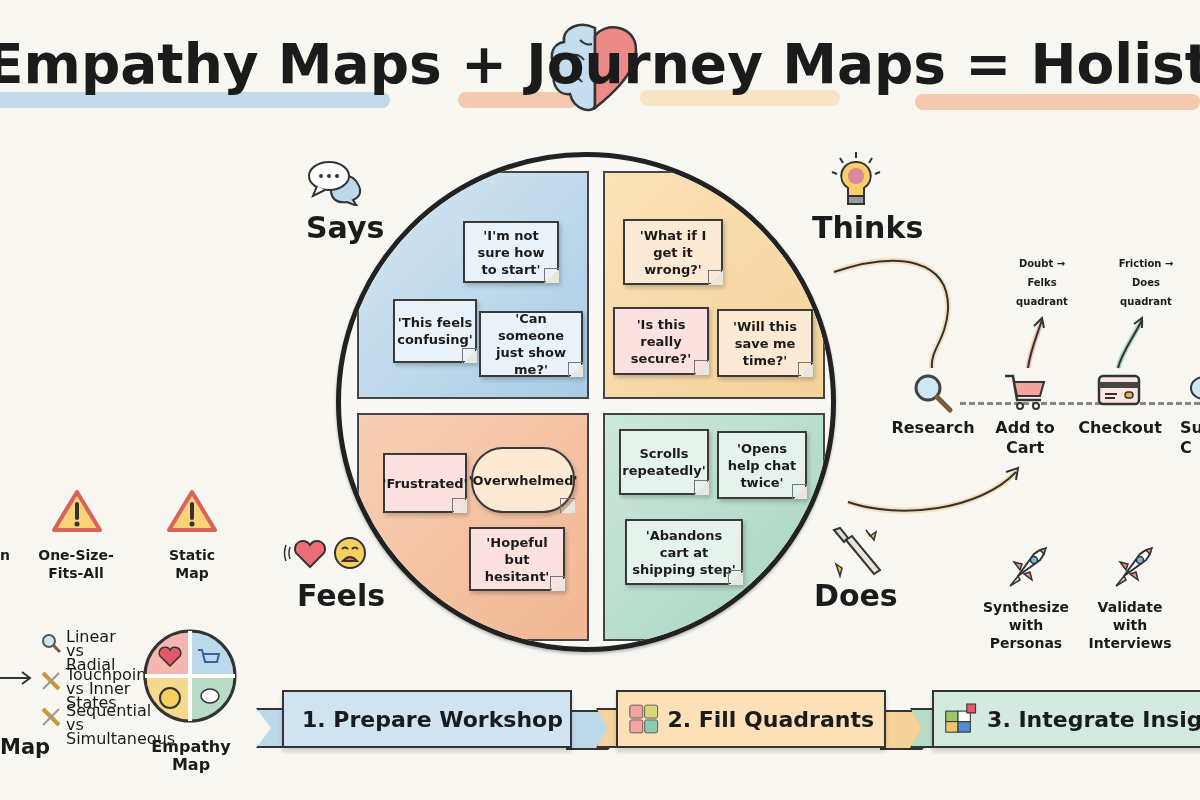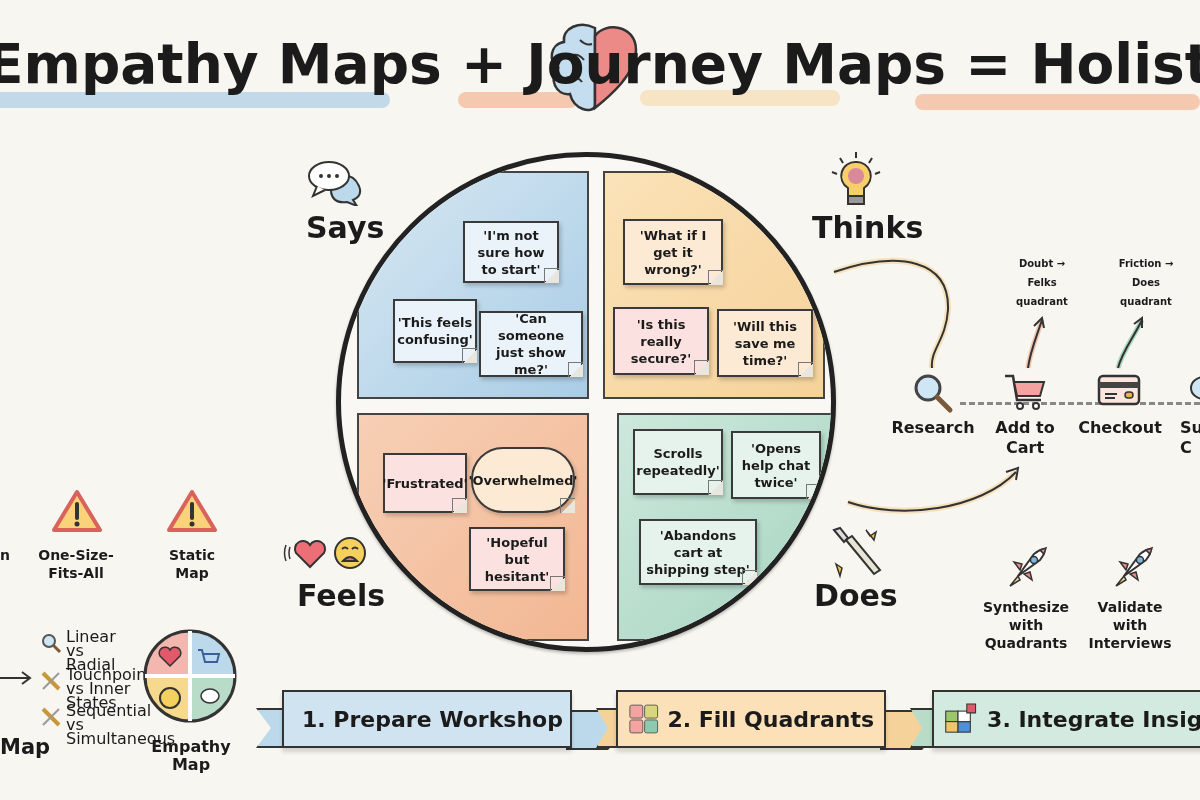--- a/index.html
+++ b/index.html
@@ -21,21 +21,21 @@
   
   .circle {
     left:336px; top:152px; width:500px; height:500px; border-radius:50%;
     border:5px solid #222; box-sizing:border-box; background:#f9f8f4;
     overflow:hidden; box-shadow:0 2px 3px rgba(0,0,0,.25);
   }
   .quad { position:absolute; border:2px solid #444; box-sizing:border-box; }
   .q-says   { left:16px;  top:14px;  width:232px; height:228px; background:linear-gradient(135deg,#d7e7f2,#a9cde6); border-radius:0; }
   .q-thinks { left:262px; top:14px; width:222px; height:228px; background:linear-gradient(135deg,#fbe2b8,#f5d29a); }
   .q-feels  { left:16px;  top:256px; width:232px; height:228px; background:linear-gradient(135deg,#f7cfb5,#f2b793); }
-  .q-does   { left:276px; top:256px; width:222px; height:228px; background:linear-gradient(135deg,#cde8dc,#a6d4bf); }
+  .q-does   { left:262px; top:256px; width:222px; height:228px; background:linear-gradient(135deg,#cde8dc,#a6d4bf); }
 
   .note {
     position:absolute; border:2px solid #3a3a3a; box-sizing:border-box;
     font-size:13px; font-weight:bold; text-align:center; line-height:17px;
     display:flex; align-items:center; justify-content:center; padding:4px;
     box-shadow:2px 3px 4px rgba(0,0,0,.2);
   }
   .note::after {
     content:""; position:absolute; right:-2px; bottom:-2px; width:14px; height:14px;
     background:linear-gradient(135deg, transparent 50%, #e9e6dd 50%);
@@ -197,21 +197,21 @@
   <path d="M6 56 C10 40 20 28 30 8" fill="none" stroke="#333" stroke-width="2"></path>
   <path d="M22 12 l8 -6 l0 10" fill="none" stroke="#333" stroke-width="2"></path>
 </svg>
 
 <svg class="abs" style="left:1004px;top:546px;" width="44" height="44" viewBox="0 0 44 44">
   <path d="M14 30 L30 8 Q38 2 40 4 Q42 6 36 14 L14 30 Z" fill="#fff" stroke="#333" stroke-width="2"></path>
   <circle cx="30" cy="14" r="3.5" fill="#7fb6dd" stroke="#333" stroke-width="1.5"></circle>
   <path d="M36 4 l6 -2 l-2 6 z M18 18 l-8 -2 l6 8 z M26 26 l2 8 l-8 -6 z" fill="#ec8a88" stroke="#333" stroke-width="1.5"></path>
   <path d="M14 30 l-8 10 l10 -6 z" fill="#f3d38a" stroke="#333" stroke-width="1.5"></path>
 </svg>
-<div class="abs warn-label" style="left:976px;top:598px;width:100px;">Synthesize with Quadrants</div>
+<div class="abs warn-label" style="left:976px;top:598px;width:100px;">Synthesize with Personas</div>
 
 <svg class="abs" style="left:1110px;top:546px;" width="44" height="44" viewBox="0 0 44 44">
   <path d="M14 30 L30 8 Q38 2 40 4 Q42 6 36 14 L14 30 Z" fill="#fff" stroke="#333" stroke-width="2"></path>
   <circle cx="30" cy="14" r="3.5" fill="#7fb6dd" stroke="#333" stroke-width="1.5"></circle>
   <path d="M36 4 l6 -2 l-2 6 z M18 18 l-8 -2 l6 8 z M26 26 l2 8 l-8 -6 z" fill="#ec8a88" stroke="#333" stroke-width="1.5"></path>
   <path d="M14 30 l-8 10 l10 -6 z" fill="#f3d38a" stroke="#333" stroke-width="1.5"></path>
 </svg>
 <div class="abs warn-label" style="left:1080px;top:598px;width:100px;">Validate with Interviews</div>
 
 <div class="abs warn-label" style="left:0px;top:546px;width:10px;text-align:left;">n</div>

